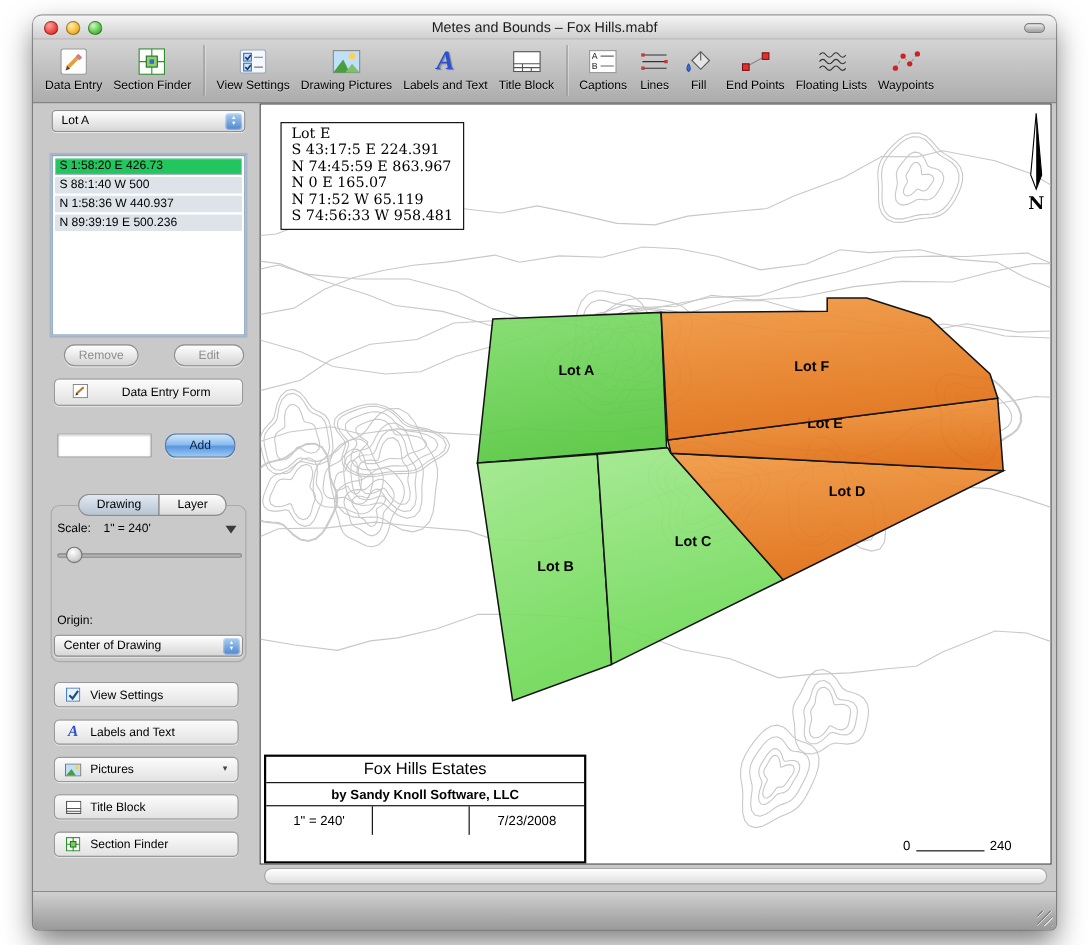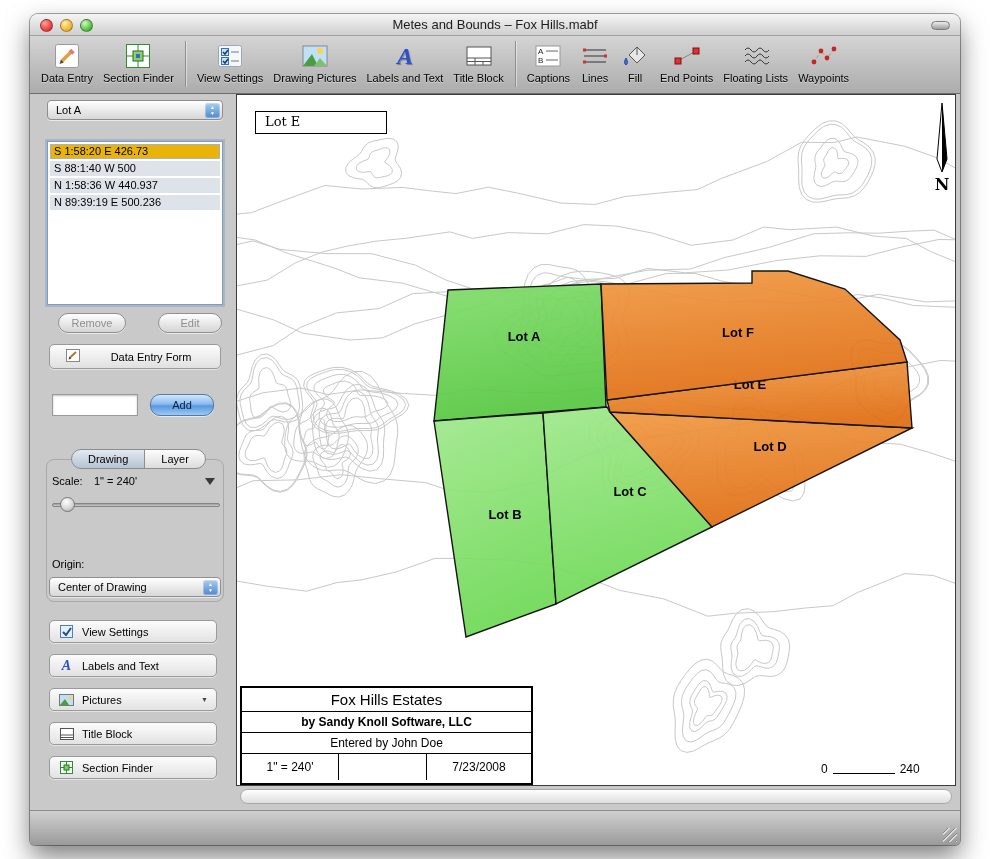--- a/index.html
+++ b/index.html
@@ -36,21 +36,21 @@
     background:linear-gradient(#ffffff,#d7d7d7);font-size:11px;display:flex;align-items:center;
     padding:0 20px 0 8px;box-shadow:0 1px 0 rgba(255,255,255,.6);}
   .arrows{position:absolute;right:2px;top:2px;width:15px;height:15px;border-radius:3px;
     background:linear-gradient(#a9cef1,#4f87cf);display:flex;flex-direction:column;align-items:center;
     justify-content:center;gap:1px;box-shadow:inset 0 0 0 1px rgba(255,255,255,.3);}
   .arrows i{font-style:normal;font-size:5px;line-height:5px;color:#fff;}
   .listbox{position:absolute;left:17px;top:47px;width:176px;height:164px;background:#fff;
     border:1px solid #7f9db9;box-shadow:0 0 0 2px rgba(125,160,200,.45);padding:2px;overflow:hidden;}
   .lrow{height:15px;line-height:15px;background:#dde3e9;margin-bottom:2px;padding:0 4px;font-size:11px;
     white-space:nowrap;border-radius:1px;}
-  .lrow.sel{background:#eab308;box-shadow:inset 0 0 0 1px #a3b4c4;}
+  .lrow.sel{background:#22c55e;box-shadow:inset 0 0 0 1px #a3b4c4;}
   .btn{position:absolute;height:20px;border-radius:10px;border:1px solid #909090;
     background:linear-gradient(#ffffff,#d4d4d4);font-size:11px;display:flex;align-items:center;
     justify-content:center;box-shadow:0 1px 0 rgba(255,255,255,.6);}
   .btn.disabled{color:#8e8e8e;}
   .btn.blue{background:linear-gradient(#cfe7fb,#8cbcf0 45%,#5a97e0 55%,#9ccaf6);
     border-color:#56799f;color:#09233e;}
   .panelbtn{position:absolute;border-radius:5px;border:1px solid #9a9a9a;
     background:linear-gradient(#fcfcfc,#e0e0e0);font-size:11px;display:flex;align-items:center;
     padding:0 16px;gap:18px;box-shadow:0 1px 0 rgba(255,255,255,.5);}
   .input{position:absolute;height:22px;border:1px solid #9a9a9a;background:#fff;
@@ -451,26 +451,32 @@
             </g>
           <g>
             <polygon points="705,8 710,64 705,77 700,64" fill="#ffffff" stroke="#000" stroke-width="1"></polygon>
             <polygon points="705,8 710,64 705,77" fill="#000"></polygon>
             <text x="705" y="95" text-anchor="middle" font-size="16" font-weight="bold" font-family="DejaVu Serif, Liberation Serif, serif">N</text>
           </g>
         </svg>
 
         <div class="infobox">
           <div>Lot E</div>
+          <div id="infobox-lines">
+              <div>S 43:17:5 E 224.391</div>
+              <div>N 74:45:59 E 863.967</div>
+              <div>N 0 E 165.07</div>
+              <div>N 71:52 W 65.119</div>
+              <div>S 74:56:33 W 958.481</div>
+            </div>
         </div>
 
         <div class="titleblock">
           <div class="tbr tbr1">Fox Hills Estates</div>
           <div class="tbr tbr2">by Sandy Knoll Software, LLC</div>
-          <div class="tbr tbr3">Entered by John Doe</div>
           <div class="tbr4">
             <div class="tbc" style="width:97px">1" = 240'</div>
             <div class="tbc" style="width:88px"></div>
             <div class="tbc last" style="width:104px">7/23/2008</div>
           </div>
         </div>
 
         <div class="scalebar">
           <span>0</span>
           <span class="sb-line"></span>

